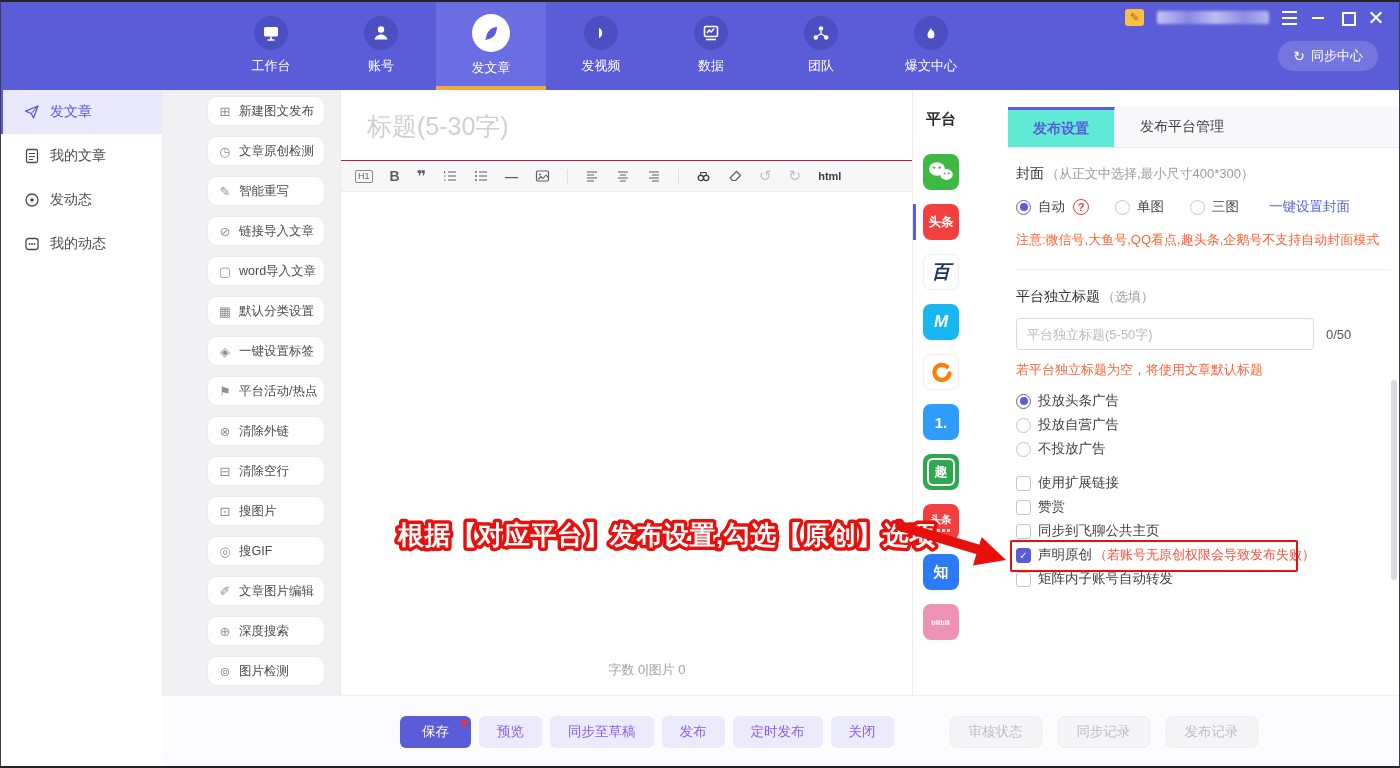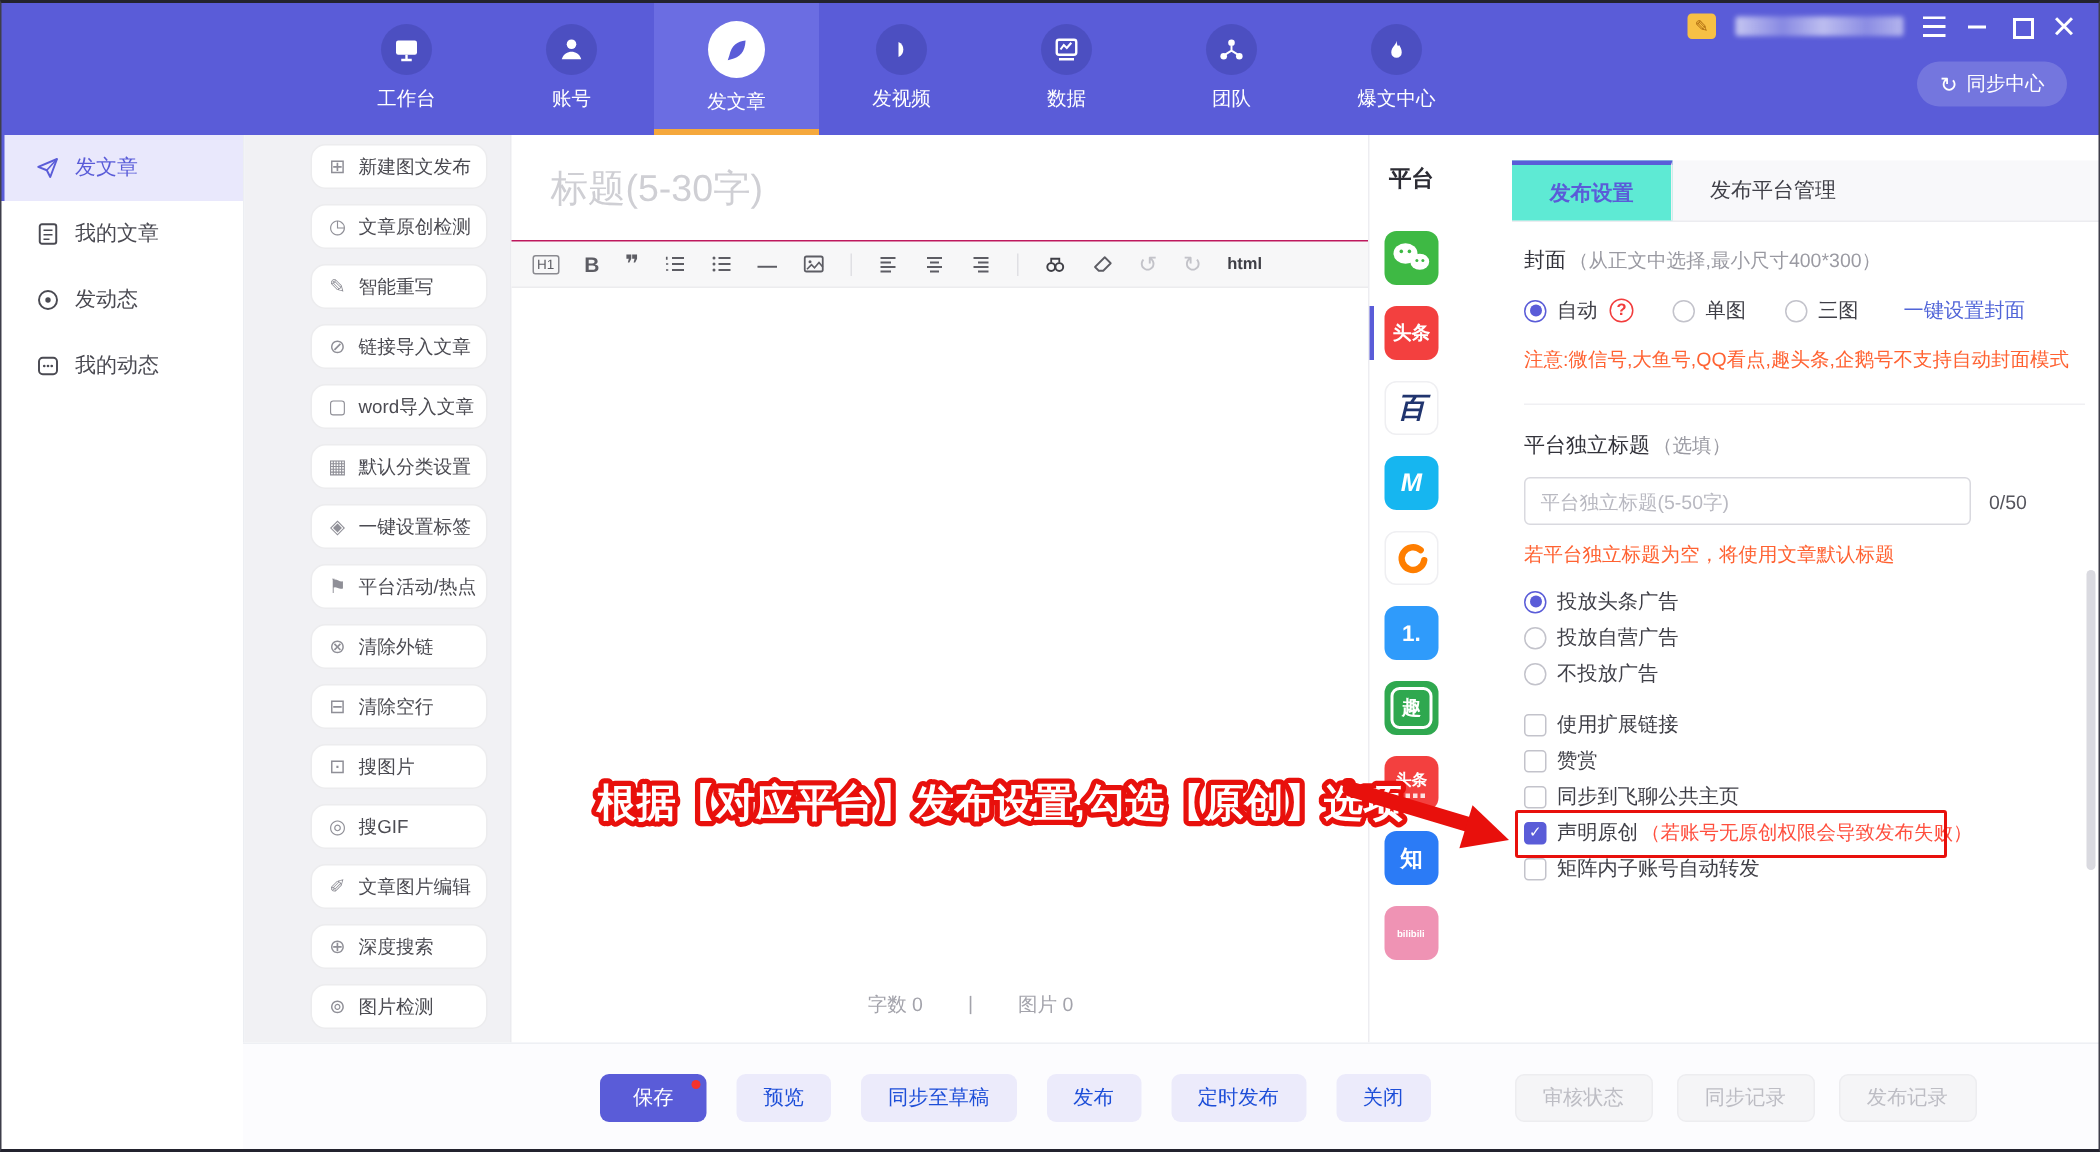--- a/index.html
+++ b/index.html
@@ -61,21 +61,21 @@
               display:flex;align-items:center;gap:17px;padding:0 14px;color:#5d5d64}
   .tb{cursor:pointer;display:flex;align-items:center;font-size:13px}
   .tb.h1box{border:1px solid #8a8a90;font-size:9px;padding:0 2px;border-radius:2px;line-height:11px}
   .tb.bold{font-weight:800;font-size:14px}
   .tb.quote{font-size:16px;font-weight:800}
   .tb.dash{font-weight:700}
   .tb-sep{width:1px;height:15px;background:#e0e0e4}
   .tb.dis{color:#c3c3c9;font-size:15px}
   .tb.htmltxt{font-size:11px;font-weight:700;color:#3f3f46}
   .ed-body{height:430px;cursor:text}
-  .ed-stats{position:absolute;bottom:16px;left:0;right:0;display:flex;justify-content:center;gap:30px;
+  .ed-stats{position:absolute;bottom:16px;left:0;right:0;display:flex;justify-content:center;gap:0;
             font-size:13px;color:#a3a3ab}
 
   
   .rail{position:absolute;left:912px;top:90px;width:56px;height:605px;background:#fff;border-left:1px solid #ededf1;z-index:3}
   .rail-head{margin-top:20px;height:18px;text-align:center;font-size:15px;font-weight:700;color:#2c2c34}
   .p-list{margin-top:26px}
   .p-row{height:36px;margin-bottom:14px;display:flex;justify-content:center;position:relative}
   .p-row.sel::before{content:'';position:absolute;left:0;top:0;width:3px;height:36px;background:#5a5cd8}
   .p-ico{width:36px;height:36px;border-radius:8px;display:flex;align-items:center;justify-content:center;
          cursor:pointer;box-sizing:border-box;overflow:hidden}
@@ -128,24 +128,24 @@
   .check.on::after{content:'✓'}
   .opt-warn{color:#ff4f3e;font-size:13px;margin-left:2px}
   .orig-row{position:relative}
   .red-box{position:absolute;left:-6px;top:-3px;width:284px;height:28px;border:2px solid #e8100c;
            border-radius:2px;pointer-events:none;z-index:35}
   .scroll-thumb{position:absolute;right:3px;top:290px;width:6px;height:200px;border-radius:3px;background:#dadae0}
 
   
   .footer{position:absolute;left:162px;right:0;top:695px;bottom:0;background:#fcfcfe;
           border-top:1px solid #eef0f4;display:flex;align-items:center;z-index:4}
-  .f-left{display:flex;gap:20px;margin-left:238px}
+  .f-left{display:flex;gap:8px;margin-left:238px}
   .f-right{display:flex;gap:16px;margin-left:56px}
   .btn{height:32px;padding:0 18px;border-radius:6px;display:flex;align-items:center;font-size:13.5px;
-       cursor:pointer;position:relative;background:#ecebfb;color:#1d4ed8;box-sizing:border-box}
+       cursor:pointer;position:relative;background:#ecebfb;color:#8b5cf6;box-sizing:border-box}
   .btn.primary{background:#5a5cd8;color:#fff;padding:0 22px}
   .badge-dot{position:absolute;right:4px;top:4px;width:6px;height:6px;border-radius:50%;background:#f5322d}
   .btn.ghost{background:#f5f5f7;color:#bdbdc4;border:1px solid #ededf0}
 
   
   .annot{position:absolute;left:340px;top:492px;z-index:40;pointer-events:none}
 </style>
 </head>
 <body>
 

